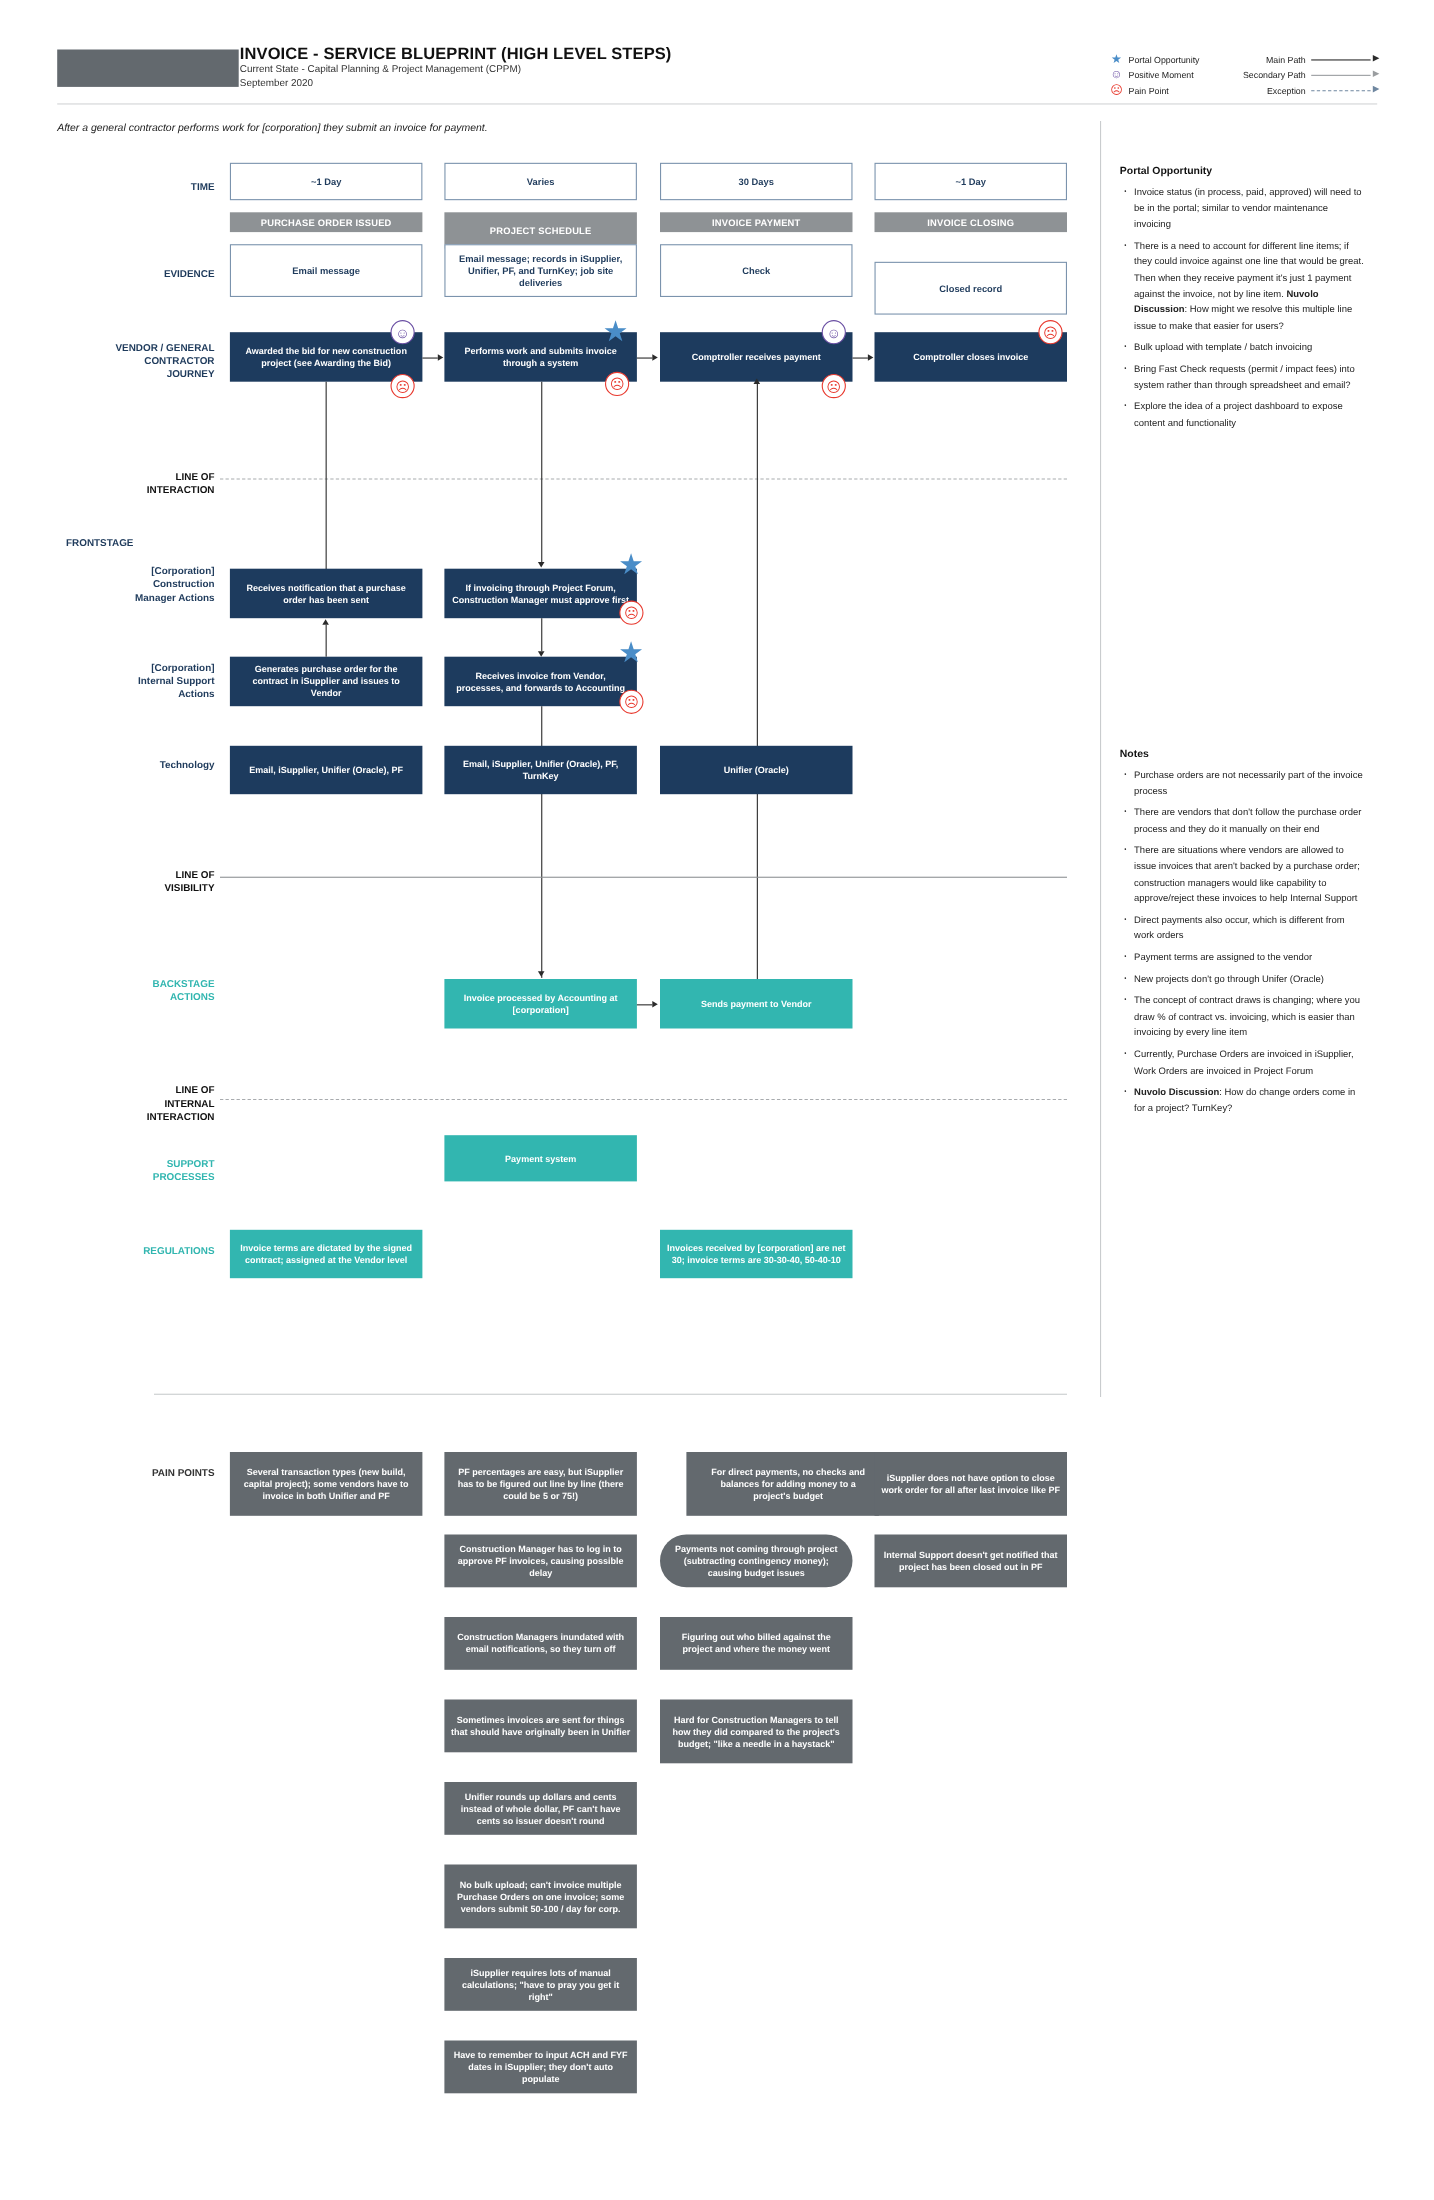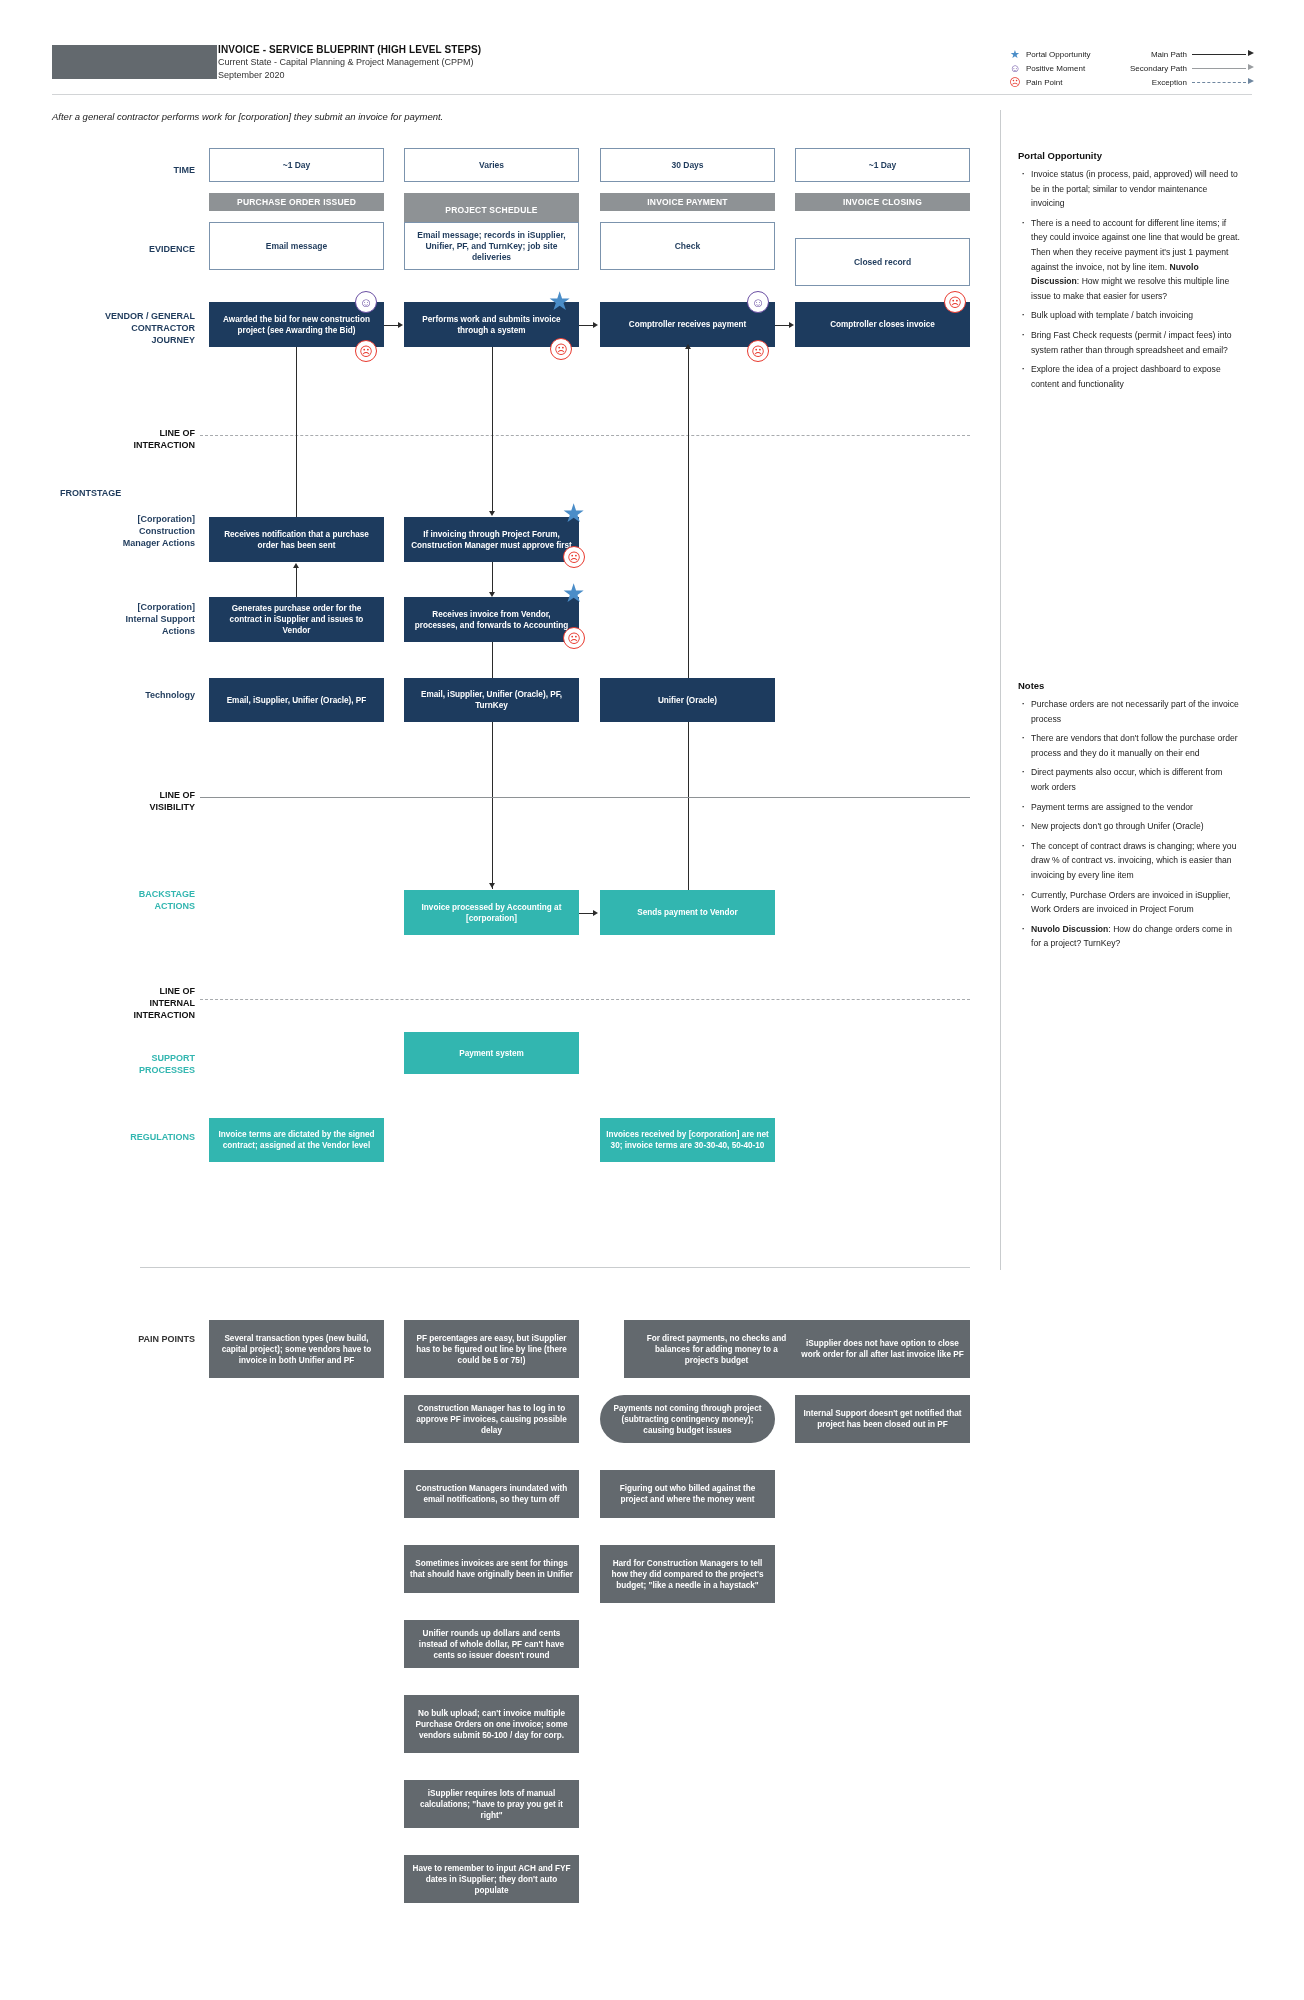--- a/index.html
+++ b/index.html
@@ -2,21 +2,21 @@
 <html><head>
 <meta charset="utf-8">
 <style>
   html,body{margin:0;padding:0;background:#ffffff;}
   body{width:1304px;height:2000px;position:relative;font-family:"Liberation Sans",sans-serif;color:#1f3b5c;}
   .page{position:relative;width:1304px;height:2000px;}
 
   
   .hdr-logo{position:absolute;left:52px;top:45px;width:165px;height:34px;background:#63696e;}
   .hdr-text{position:absolute;left:218px;top:43px;}
-  .hdr-title{font-size:10px;font-weight:bold;color:#111;letter-spacing:.1px;line-height:13px;}
+  .hdr-title{font-size:15px;font-weight:bold;color:#111;letter-spacing:.1px;line-height:13px;}
   .hdr-sub{font-size:9px;color:#333;line-height:12.5px;}
   .hdr-rule{position:absolute;left:52px;top:94px;width:1200px;height:1px;background:#d2d4d6;}
 
   
   .legend{position:absolute;left:1008px;top:48px;font-size:8px;color:#222;}
   .lg-row{display:flex;align-items:center;height:12px;margin-bottom:2px;}
   .lg-ico{width:14px;text-align:center;font-size:11px;line-height:11px;}
   .lg-lbl{margin-left:4px;white-space:nowrap;}
   .legend2{position:absolute;left:1130px;top:48px;font-size:8px;color:#222;}
   .lg2-row{display:flex;align-items:center;height:12px;margin-bottom:2px;justify-content:flex-end;}
@@ -261,20 +261,21 @@
       <li><span>Bring Fast Check requests (permit / impact fees) into system rather than through spreadsheet and email?</span></li>
       <li><span>Explore the idea of a project dashboard to expose content and functionality</span></li>
     </ul>
   </div>
 
   <div class="rail" style="top:680px;">
     <h3>Notes</h3>
     <ul>
       <li><span>Purchase orders are not necessarily part of the invoice process</span></li>
       <li><span>There are vendors that don't follow the purchase order process and they do it manually on their end</span></li>
+      <li><span>There are situations where vendors are allowed to issue invoices that aren't backed by a purchase order; construction managers would like capability to approve/reject these invoices to help Internal Support</span></li>
       <li><span>Direct payments also occur, which is different from work orders</span></li>
       <li><span>Payment terms are assigned to the vendor</span></li>
       <li><span>New projects don't go through Unifer (Oracle)</span></li>
       <li><span>The concept of contract draws is changing; where you draw % of contract vs. invoicing, which is easier than invoicing by every line item</span></li>
       <li><span>Currently, Purchase Orders are invoiced in iSupplier, Work Orders are invoiced in Project Forum</span></li>
       <li><b>Nuvolo Discussion</b><span>: How do change orders come in for a project? TurnKey?</span></li>
     </ul>
   </div>
 
 </div>

